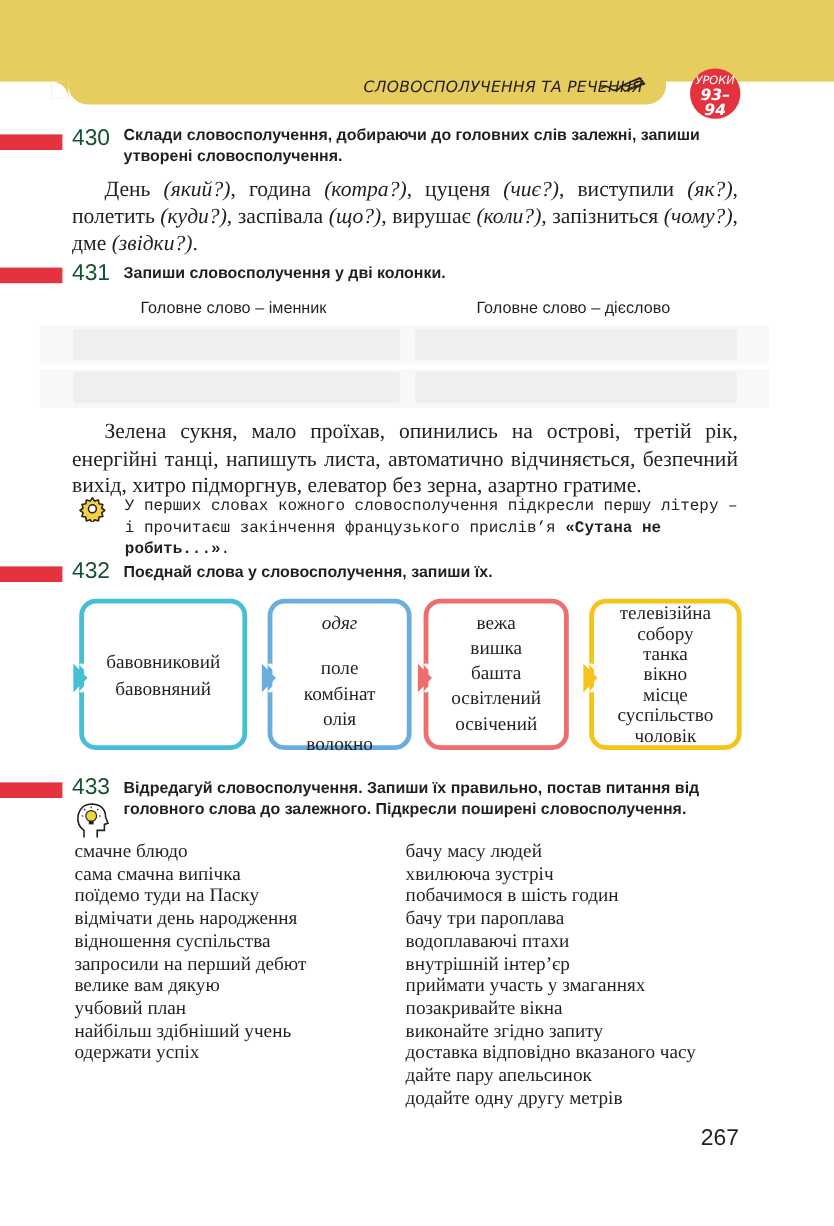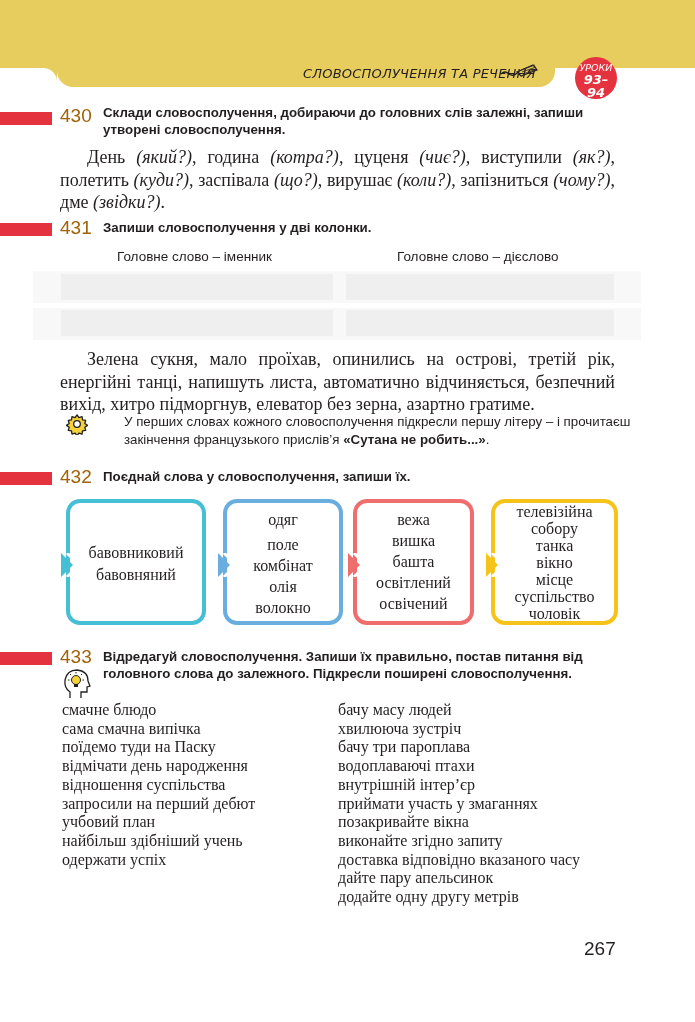--- a/index.html
+++ b/index.html
@@ -13,33 +13,33 @@
   .header-title { position:absolute; left:303px; top:66px; font-family:"DejaVu Sans", sans-serif;
          font-size:13px; font-style:italic; letter-spacing:0.2px; color:#231f20; }
   .pencil { position:absolute; left:500px; top:62px; width:40px; height:16px; }
   .badge { position:absolute; left:575px; top:57px; width:42px; height:42px; border-radius:50%;
          background:#e5323f; color:#fff; text-align:center; font-family:"DejaVu Sans", sans-serif;
          font-style:italic; line-height:1; }
   .badge .l1 { display:block; font-size:9.5px; margin-top:6px; }
   .badge .l2 { display:block; font-size:13px; font-weight:bold; }
 
   .redbar { position:absolute; left:0; width:52px; height:13px; background:#e5323f; }
-  .ex-num { position:absolute; left:60px; font-family:"Liberation Sans", sans-serif; font-size:19px; color:#a16207; }
+  .ex-num { position:absolute; left:60px; font-family:"Liberation Sans", sans-serif; font-size:19px; color:#14532d; }
   .ex-task { position:absolute; left:103px; width:515px; font-family:"Liberation Sans", sans-serif;
          font-weight:bold; font-size:13.3px; line-height:17px; color:#231f20; }
 
   .serif-p { position:absolute; left:60px; width:555px; font-size:18px; line-height:22.5px; text-align:justify; text-align-last:left; }
   .serif-p .ind { display:inline-block; width:27px; }
   .serif-p i { font-style:italic; }
 
   .col-head { position:absolute; top:249px; font-family:"Liberation Sans", sans-serif; font-size:13.5px; color:#231f20; }
   .gray-strip { position:absolute; left:33px; width:608px; height:32px; background:#f8f8f8; }
   .gray-cell { position:absolute; height:26px; background:#efeff0; }
 
-  .hint { position:absolute; left:104px; top:413px; width:512px; font-family:Liberation Sans, sans-serif; font-size:13.3px; line-height:18px;margin-left:20px; }
+  .hint { position:absolute; left:104px; top:413px; width:512px; font-family:Liberation Mono, monospace; font-size:13.3px; line-height:18px; }
   .hint b { font-weight:bold; }
   .gear { position:absolute; left:66px; top:413px; width:22px; height:22px; }
 
   .wbox { position:absolute; top:499px; height:126px; border:4px solid; border-radius:14px; box-sizing:border-box; background:#fff; }
   .wbox .words { position:absolute; left:0; right:0; top:0; bottom:0; display:flex; flex-direction:column; justify-content:center; align-items:center; font-size:16px; }
   .arrow { position:absolute; top:553px; width:18px; height:24px; }
 
   .list { position:absolute; top:701px; font-size:16px; line-height:18.7px; }
   .list div { white-space:nowrap; }
   .head-icon { position:absolute; left:62px; top:667px; width:30px; height:32px; }
@@ -93,21 +93,21 @@
 <div class="ex-task" style="top:468px">Поєднай слова у словосполучення, запиши їх.</div>
 
 <div class="wbox" id="box0" style="left:66px; width:140px; border-color:#45bfd3">
     <div class="words">
       <div style="margin: 4px 0px;">бавовниковий</div>
       <div style="margin: 0 0px; text-align: right;">бавовняний</div>
     </div>
   </div>
 <div class="wbox" id="box1" style="left:223px; width:120px; border-color:#6aaedf">
     <div class="words">
-      <div style="margin: 5px 0px;">одяг</div>
+      <div style="margin: 18px 0px; font-style: italic;">одяг</div>
       <div style="margin: 1.5px 0px;">поле</div>
       <div style="margin: 1.5px 0px;">комбінат</div>
       <div style="margin: 1.5px 0px;">олія</div>
       <div style="margin: 1.5px 0px;">волокно</div>
     </div>
   </div>
 <div class="wbox" id="box2" style="left:353px; width:121px; border-color:#ee6e6e">
     <div class="words">
       <div style="margin: 1.5px 0px;">вежа</div>
       <div style="margin: 1.5px 0px;">вишка</div>
@@ -154,27 +154,29 @@
   <rect x="12" y="17" width="4" height="3" fill="#231f20"></rect>
   <path d="M14 5 V6.5 M8 7 L9 8 M20 7 L19 8 M6 13 H7.5 M20.5 13 H22" stroke="#231f20" stroke-width="1"></path>
 </svg>
 <div class="list" id="list-left" style="left:62px">
     <div>смачне блюдо</div>
     <div>сама смачна випічка</div>
     <div>поїдемо туди на Паску</div>
     <div>відмічати день народження</div>
     <div>відношення суспільства</div>
     <div>запросили на перший дебют</div>
+    <div>велике вам дякую</div>
     <div>учбовий план</div>
     <div>найбільш здібніший учень</div>
     <div>одержати успіх</div>
   </div>
 <div class="list" id="list-right" style="left:338px">
     <div>бачу масу людей</div>
     <div>хвилююча зустріч</div>
+    <div>побачимося в шість годин</div>
     <div>бачу три пароплава</div>
     <div>водоплаваючі птахи</div>
     <div>внутрішній інтер’єр</div>
     <div>приймати участь у змаганнях</div>
     <div>позакривайте вікна</div>
     <div>виконайте згідно запиту</div>
     <div>доставка відповідно вказаного часу</div>
     <div>дайте пару апельсинок</div>
     <div>додайте одну другу метрів</div>
   </div>

